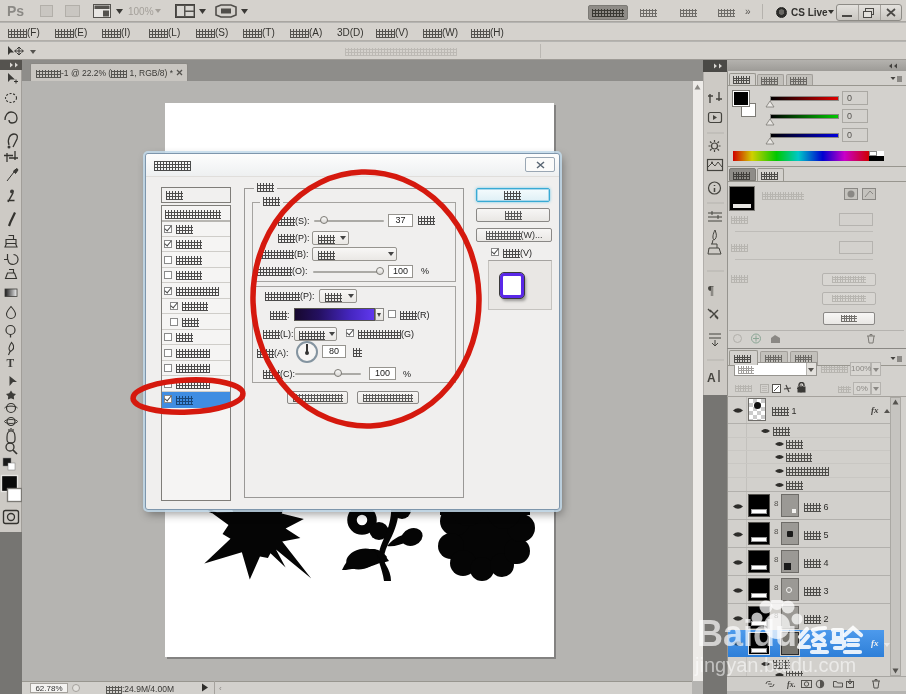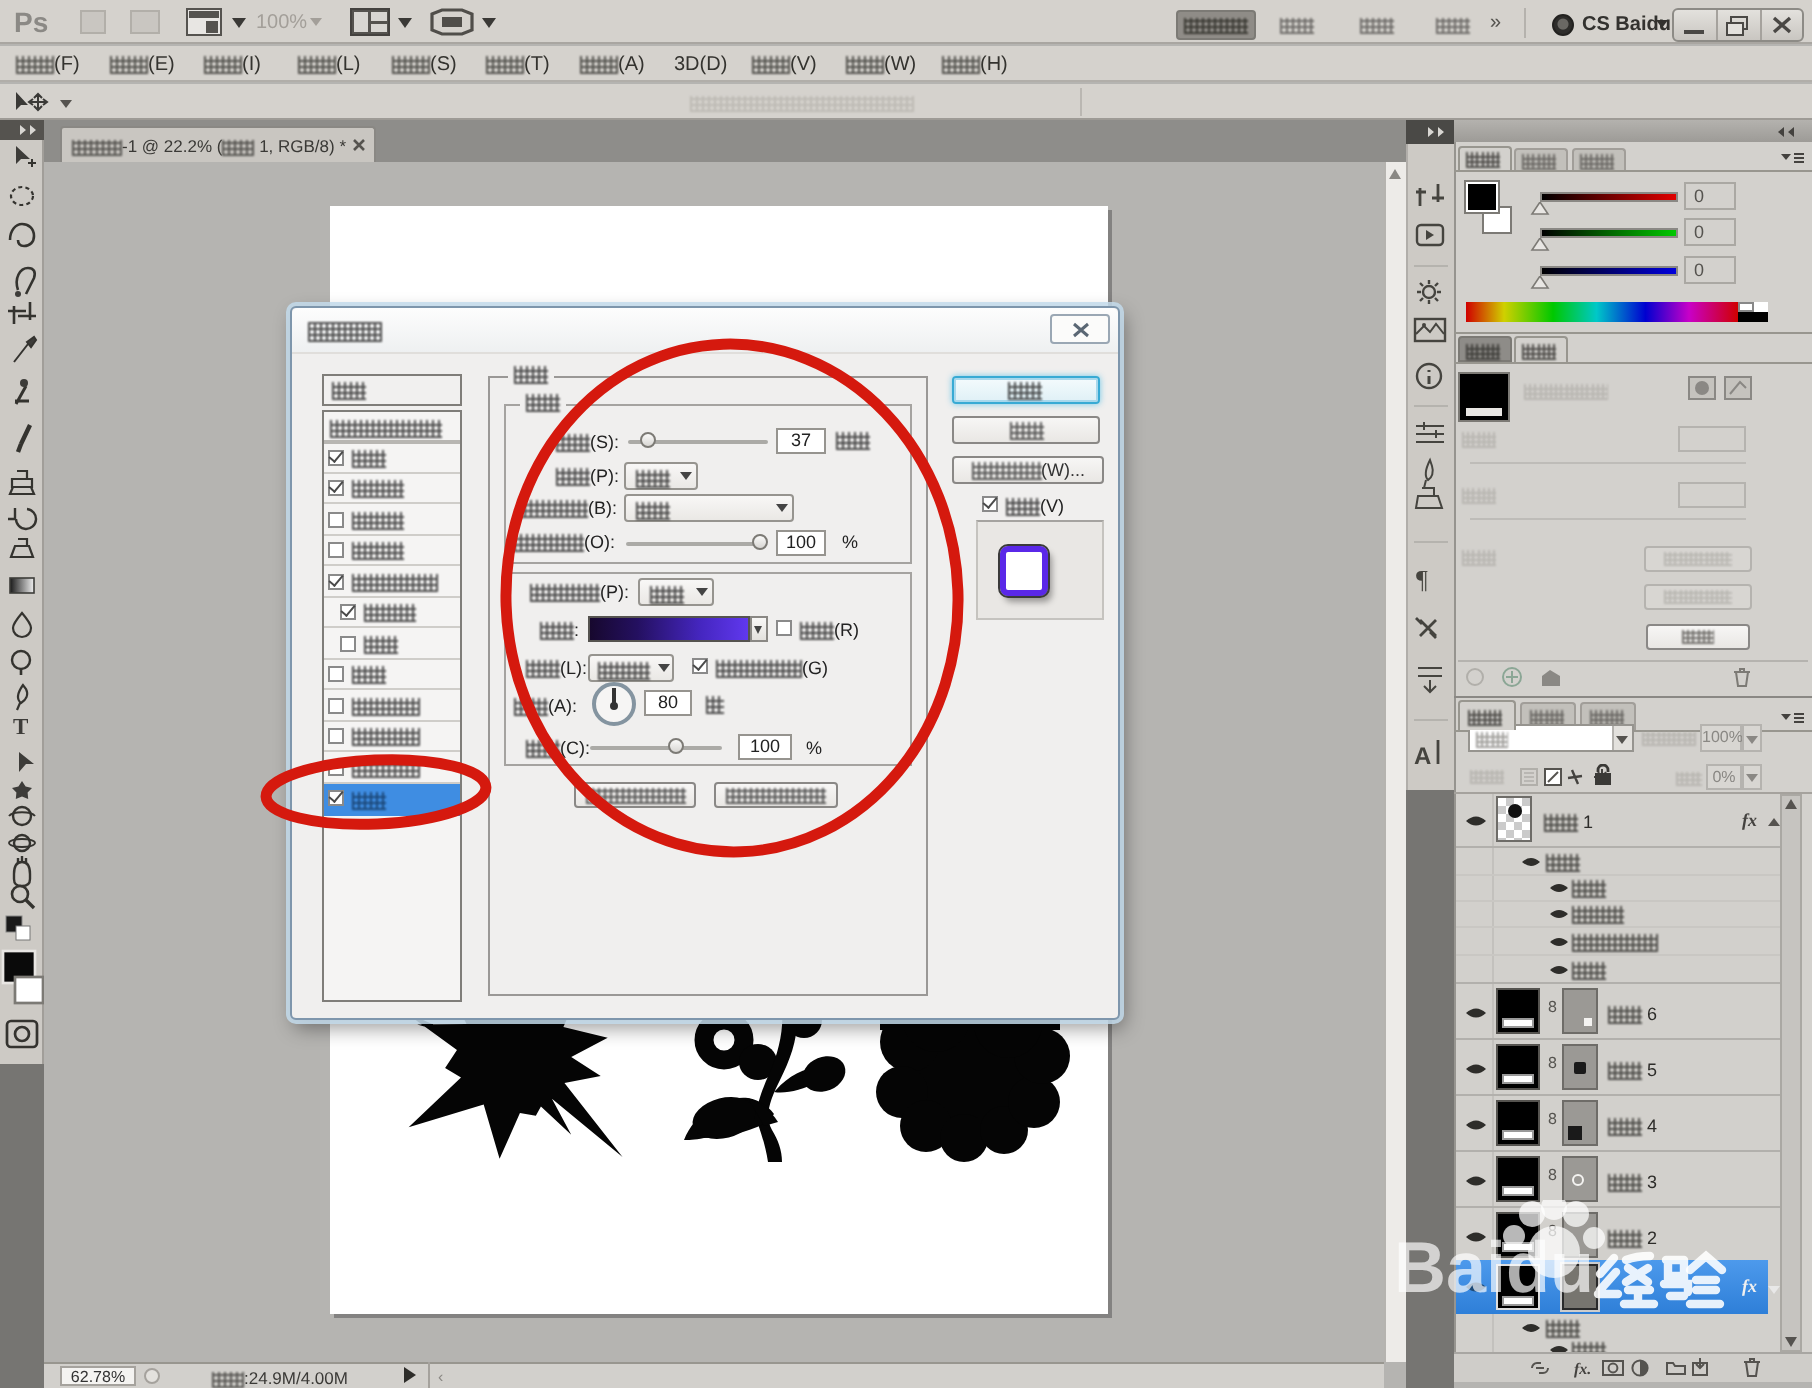--- a/index.html
+++ b/index.html
@@ -46,21 +46,21 @@
   </svg>
 
 <div class="ab" style="left:588px;top:5px;width:40px;height:15px;background:#8f8c87;border:1px solid #7c7a75;border-radius:2px"></div>
 <i class="zh ab" style="left:592px;top:9px;width:32px;height:8px;color:#26251f"></i>
 <i class="zh ab" style="left:640px;top:9px;width:17px;height:8px;color:#555350"></i>
 <i class="zh ab" style="left:680px;top:9px;width:17px;height:8px;color:#555350"></i>
 <i class="zh ab" style="left:718px;top:9px;width:17px;height:8px;color:#555350"></i>
 <div class="ab" style="left:745px;top:6px;font-size:10px;color:#55534f">»</div>
 <div class="ab" style="left:762px;top:4px;width:1px;height:15px;background:#b5b2ad"></div>
 <div class="ab" style="left:776px;top:7px;width:11px;height:11px;border-radius:50%;background:radial-gradient(circle at 50% 45%,#6a6864 0 2.5px,#2e2d2b 3px);border:1px solid #232220"></div>
-<div class="ab" style="left:791px;top:7px;font-size:10px;font-weight:bold;color:#33322f">CS Baidu</div>
+<div class="ab" style="left:791px;top:7px;font-size:10px;font-weight:bold;color:#33322f">CS Live</div>
 <div class="dar" style="left:828px;top:10px;border-top-color:#33322f"></div>
 <div class="ab" style="left:836px;top:4px;width:66px;height:17px;background:linear-gradient(#e3e1dd,#c9c6c1);border:1px solid #8d8b86;border-radius:3px">
   <div class="ab" style="left:21px;top:0;width:1px;height:15px;background:#a5a29d"></div>
   <div class="ab" style="left:43px;top:0;width:1px;height:15px;background:#a5a29d"></div>
   <div class="ab" style="left:5px;top:10px;width:10px;height:2px;background:#4a4845"></div>
   <svg class="ab" style="left:26px;top:3px" width="12" height="10">
       <rect x="2.5" y="0.5" width="8" height="6" fill="none" stroke="#4a4845"></rect>
       <rect x="0.5" y="3.5" width="8" height="6" fill="#e3e1dd" stroke="#4a4845"></rect>
     </svg>
   <svg class="ab" style="left:49px;top:3px" width="11" height="10">
@@ -662,13 +662,14 @@
       <circle cx="48" cy="19" r="5.5"></circle>
 <circle cx="28" cy="26" r="13"></circle>
 </svg>
 <svg class="ab" style="left:0;top:0" width="212" height="94" fill="none" stroke="rgba(255,255,255,0.88)" stroke-width="4.2" stroke-linecap="round">
 <path d="M113 29l-7 8M114 36l-8 9M105 47h10"></path>
 <path d="M119 30c5 -2 9 -2 12 -2M120 34l10 7M130 34l-11 7"></path>
 <path d="M120 45h11M125 45v7M118 52h15"></path>
 <path d="M139 30h9M140 30v8h8v-8M138 42h12v4M141 48h7"></path>
 <path d="M151 35l8 -7 8 7M154 40h10M154 45h10M151 52h15"></path>
 </svg>
+<div class="ab" style="left:1px;top:54px;font-size:20px;color:rgba(255,255,255,0.55)">jingyan.baidu.com</div>
 </div>
 
 </body></html>

